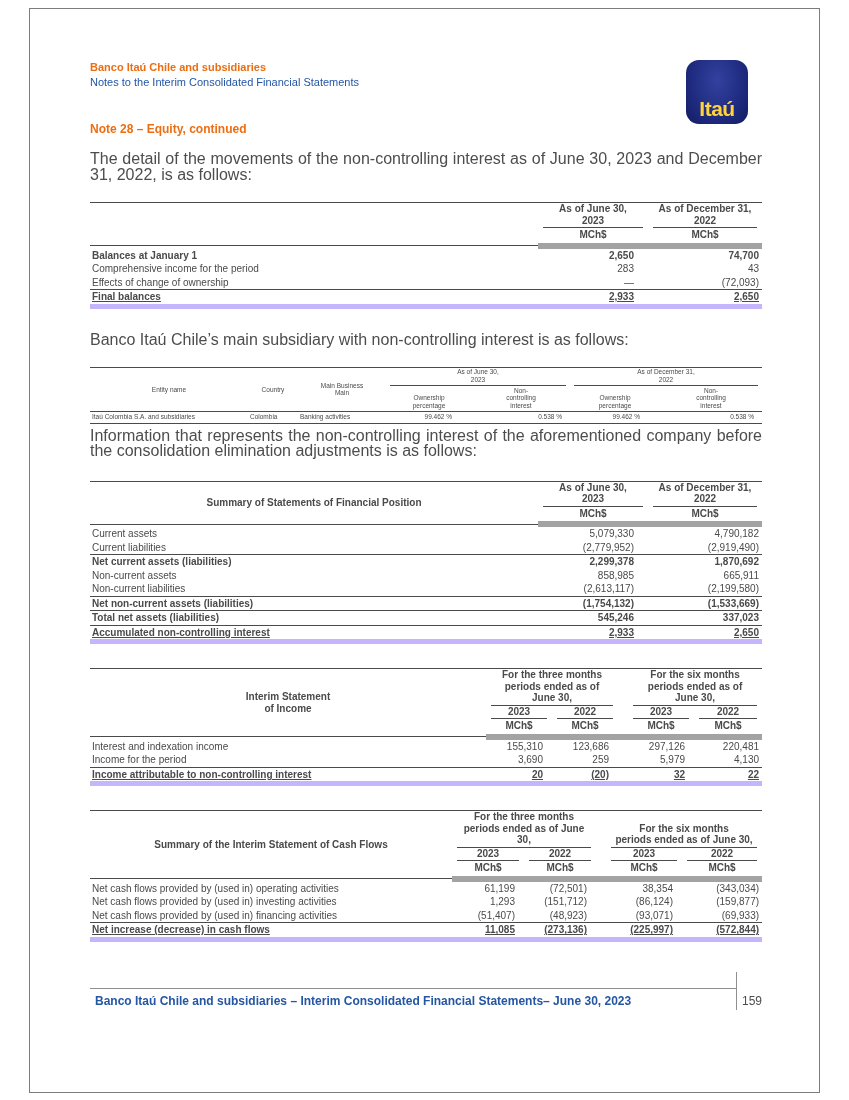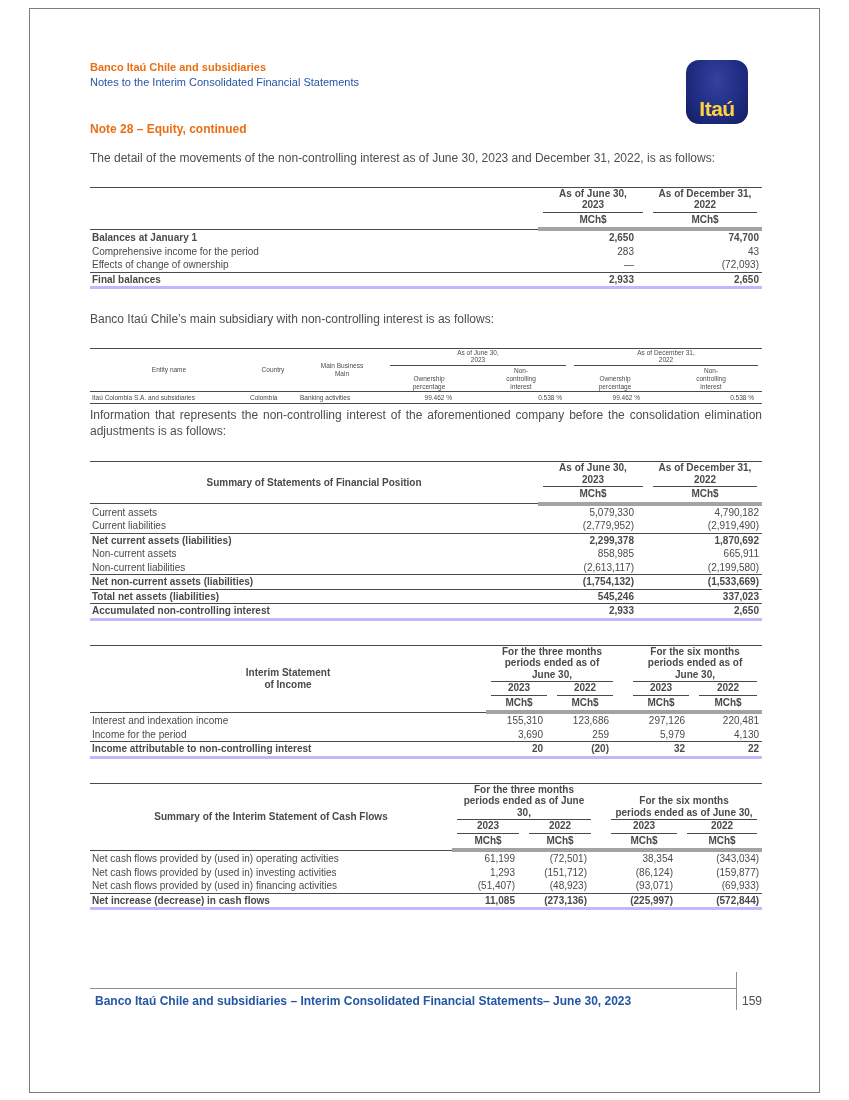--- a/index.html
+++ b/index.html
@@ -10,42 +10,42 @@
 
   .hdr-text{width:588px;margin-top:60px;}
   .company{color:#ec6e12;font-size:11px;font-weight:bold;line-height:14.5px;}
   .doc-title,.doc-subtitle{color:#2456a4;font-size:11px;font-weight:normal;line-height:14.5px;}
   .logo{position:absolute;left:596px;top:60px;width:62px;height:64px;border-radius:13px;
         background:radial-gradient(ellipse at 50% 32%, #33429f 0%, #1e2a7e 62%, #131d61 100%);
         display:flex;align-items:flex-end;justify-content:center;}
   .logo-text{color:#ffd43b;font-size:21px;font-weight:bold;line-height:1;padding-bottom:5px;letter-spacing:-0.5px;}
 
   .note-title{color:#ec6e12;font-size:12px;font-weight:bold;margin-top:33px;}
-  .para{color:#4d4d4d;font-size:12px;line-height:15.5px;text-align:justify;}
+  .para{color:#4d4d4d;font-size:16px;line-height:15.5px;text-align:justify;}
   .s-p1{margin-top:15px;} .s-p2{margin-top:23px;} .s-p3{margin-top:4px;}
   .s-t1{margin-top:20px;} .s-t2{margin-top:20px;} .s-t3{margin-top:22px;}
   .s-t4{margin-top:24px;} .s-t5{margin-top:24px;}
 
   table{border-collapse:collapse;table-layout:fixed;width:672px;color:#4a4a4a;}
   .fin-table{font-size:10px;line-height:1.15;border-top:1px solid #4a4a4a;}
   .fin-table th,.fin-table td{padding:1px 2px;vertical-align:bottom;font-weight:normal;text-align:left;}
   .pre{white-space:pre-line;}
   .hd{padding:0 !important;vertical-align:bottom;}
   .hd .u{display:block;margin:0 5px;padding-bottom:1px;border-bottom:1px solid #4a4a4a;
          text-align:center;font-weight:bold;}
-  .unit-row th{border-bottom:4px solid #a3a3a3;text-align:center;font-weight:bold;padding:1px 2px 2px;}
+  .unit-row th{border-bottom:6px solid #a3a3a3;text-align:center;font-weight:bold;padding:1px 2px 2px;}
   .lbl-hd{border-bottom:1px solid #4a4a4a;vertical-align:middle !important;text-align:center !important;font-weight:bold !important;}
   .num{text-align:right !important;}
   .n1{padding-right:14px !important;}
   .n2{padding-right:3px !important;}
   .nm{padding-right:9px !important;}
   .nl{padding-right:3px !important;}
   .b td{font-weight:bold;}
   .sum td{border-top:1px solid #4a4a4a;}
-  .last td{border-bottom:3px solid #c4b5fd;}
+  .last td{border-bottom:5px solid #c4b5fd;text-decoration:underline;}
 
   .sub-table{font-size:6.5px;line-height:1.2;border-top:1px solid #4a4a4a;}
   .sub-table th,.sub-table td{padding:1px 2px;vertical-align:bottom;font-weight:normal;text-align:left;}
   .sub-table .u{font-weight:normal;margin:0 4px;}
   .sub-table .mid{vertical-align:middle;text-align:center;border-bottom:1px solid #4a4a4a;}
   .sub-table .shc{text-align:center;border-bottom:1px solid #4a4a4a;}
   .sub-table .data td{border-bottom:1px solid #4a4a4a;padding:1.5px 2px;}
   .pn{text-align:right !important;padding-right:20px !important;}
   .pn2{text-align:right !important;padding-right:8px !important;}
 

